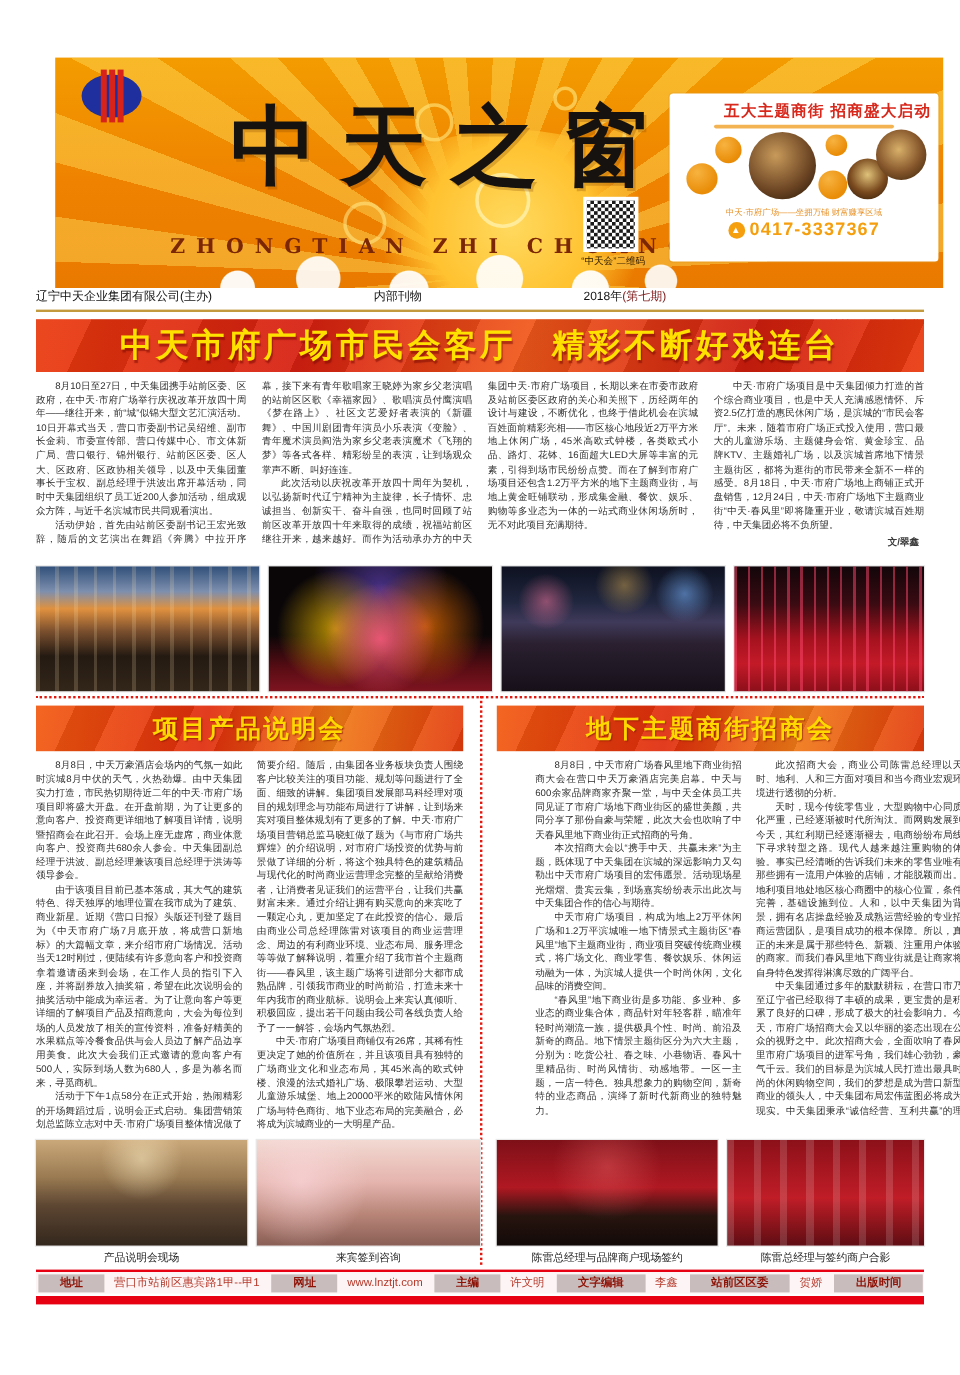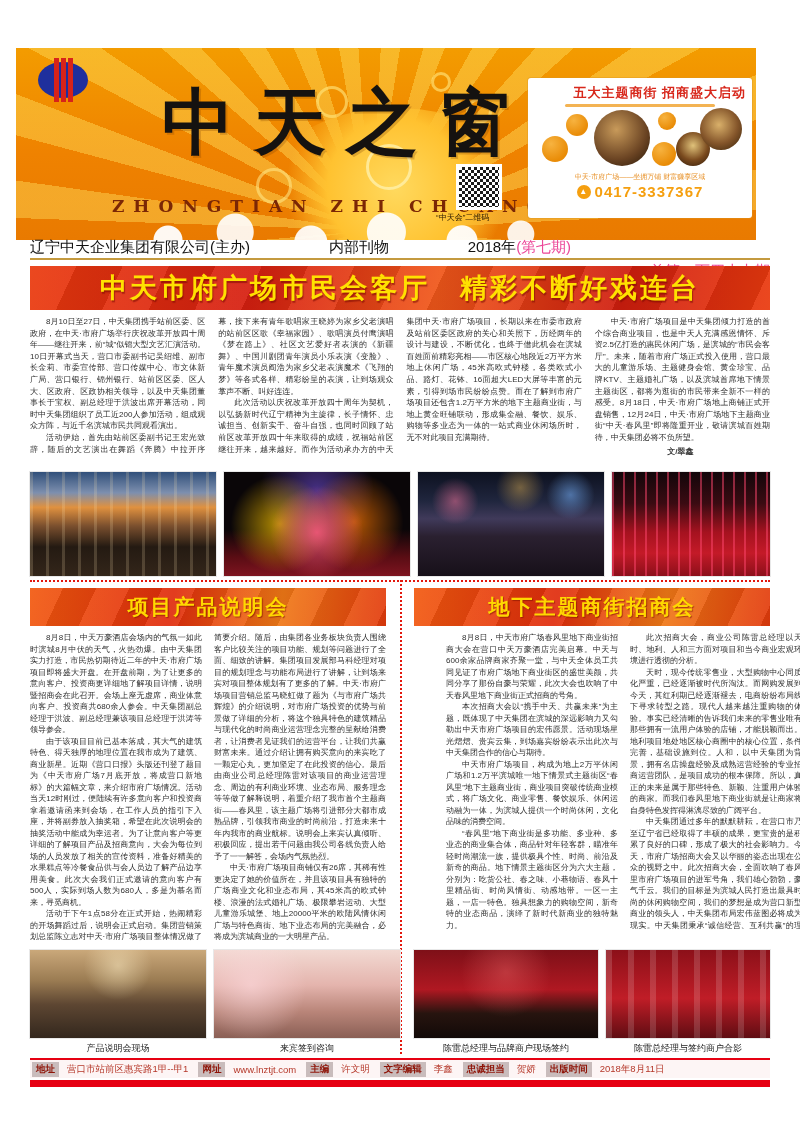--- a/index.html
+++ b/index.html
@@ -1,19 +1,19 @@
 <!DOCTYPE html>
 <html><head>
 <meta charset="utf-8">
 <style>
   html,body{margin:0;padding:0;background:#888;}
   .page{position:relative;width:800px;height:1146px;background:#fff;margin:0 auto;overflow:hidden;
         font-family:"Liberation Sans","DejaVu Sans",sans-serif;color:#222;}
   
-  .masthead{position:absolute;left:16px;top:48px;width:740px;height:192px;overflow:hidden;
+  .masthead{position:absolute;left:46px;top:48px;width:740px;height:192px;overflow:hidden;
     background:linear-gradient(180deg,#f39c00 0%,#ef8200 55%,#e97a00 100%);}
   .rays{position:absolute;left:0;top:0;right:0;bottom:0;
     background:repeating-conic-gradient(from -95deg at 48% 95%,rgba(255,215,80,0) 0 7deg,rgba(255,220,90,.45) 7deg 13deg);}
   .sun{position:absolute;left:250px;top:60px;width:260px;height:160px;border-radius:50%;
     background:radial-gradient(circle,#ffd95e 0%,#ffc230 45%,rgba(255,190,40,0) 72%);}
   .swirl{position:absolute;border:3px solid rgba(255,228,120,.65);border-radius:50%;}
   .sw1{left:300px;top:38px;width:26px;height:26px;}
   .sw2{left:350px;top:96px;width:40px;height:40px;border-color:rgba(255,240,170,.8);}
   .sw3{left:450px;top:50px;width:20px;height:20px;}
   .sw4{left:240px;top:120px;width:30px;height:30px;border-color:rgba(255,235,140,.55);}
@@ -30,52 +30,52 @@
   .logo i{position:absolute;top:-4px;width:5px;height:44px;background:#d7231a;}
   .logo i:nth-child(1){left:16px;}.logo i:nth-child(2){left:23px;}.logo i:nth-child(3){left:30px;}
   .mast-title{position:absolute;left:115px;top:38px;width:430px;text-align:center;
     font-family:"DejaVu Serif","Liberation Serif",serif;font-weight:bold;font-size:72px;line-height:1;
     letter-spacing:20px;color:#151210;text-shadow:2px 2px 0 rgba(120,60,0,.25);}
   .mast-pinyin{position:absolute;left:80px;top:148px;width:470px;text-align:center;
     font-family:"DejaVu Serif","Liberation Serif",serif;font-weight:bold;font-size:17px;
     letter-spacing:9px;color:#7b2705;}
   .qr{position:absolute;left:440px;top:116px;width:46px;height:46px;background:#fff;padding:3px;box-sizing:border-box;}
   .qr-inner{width:100%;height:100%;background:repeating-conic-gradient(#1a1a1a 0% 25%,#fff 0% 50%) 0 0/6px 6px;}
-  .qr-cap{position:absolute;left:420px;top:164px;width:90px;font-size:8px;color:#2b1a00;}
+  .qr-cap{position:absolute;left:420px;top:164px;width:90px;text-align:center;font-size:8px;color:#2b1a00;}
   .ad-card{position:absolute;left:512px;top:30px;width:224px;height:140px;background:#fff;border-radius:3px;
     box-shadow:0 0 0 1px rgba(220,150,30,.4);padding:6px 6px 4px;box-sizing:border-box;}
   .ad-title{text-align:right;color:#d8281c;font-weight:800;font-size:13px;letter-spacing:1px;}
   .ad-subline{margin:2px auto 0;width:150px;height:3px;background:rgba(240,160,40,.8);border-radius:2px;}
   .ad-circles{position:relative;height:60px;margin-top:3px;}
   .adc{position:absolute;border-radius:50%;}
   .adc-o{background:radial-gradient(circle at 35% 30%,#f7b340,#e98c07 70%);}
   .adc-p1{background:radial-gradient(circle at 40% 35%,#c89a5a,#6b4423 60%,#241505);}
   .adc-p2{background:radial-gradient(circle at 50% 40%,#e0c27a,#7a4a1e 55%,#2a1708);}
   .adc-p3{background:radial-gradient(circle at 45% 40%,#d9b06a,#84552a 55%,#332008);}
   .ad-slogan{text-align:center;color:#e8922a;font-size:7px;margin-top:2px;white-space:nowrap;overflow:hidden;}
   .ad-phone{display:flex;align-items:center;justify-content:center;gap:4px;margin-top:1px;
     color:#f59f0f;font-weight:bold;font-size:15px;letter-spacing:1px;}
   .ph-icon{display:inline-flex;align-items:center;justify-content:center;width:14px;height:14px;border-radius:50%;
     background:#f59f0f;color:#fff;font-size:8px;line-height:1;}
   
   .infobar{position:absolute;left:30px;top:236px;width:740px;height:24px;display:flex;align-items:center;
-    justify-content:space-between;font-size:15px;color:#111;border-bottom:2px solid #c49a3f;box-sizing:border-box;}
-  .infobar .red{color:#ec4899;margin-top:48px;}
+    justify-content:space-between;font-size:10px;color:#111;border-bottom:2px solid #c49a3f;box-sizing:border-box;}
+  .infobar .red{color:#7f1d1d;margin-top:48px;}
   
   .headline{position:absolute;left:30px;top:266px;width:740px;height:44px;display:flex;align-items:center;justify-content:center;
     background:
       repeating-linear-gradient(115deg,rgba(255,255,255,.07) 0 42px,rgba(0,0,0,.08) 42px 84px),
       linear-gradient(100deg,#ea3a0e 0%,#d61f10 30%,#f0571a 55%,#cf1d0e 80%,#ea3a0e 100%);
     color:#ffe100;font-weight:900;font-size:27px;letter-spacing:3px;
     text-shadow:1px 2px 1px rgba(120,10,0,.55);white-space:nowrap;}
   
   .artbody{position:absolute;left:30px;top:316px;width:740px;height:154px;overflow:hidden;
     column-count:4;column-gap:13px;font-size:8px;line-height:1.45;text-align:justify;color:#2f2f2f;}
   .artbody p,.sec-body p{margin:0;text-indent:2em;}
-  .byline{display:block;text-align:center;font-size:8px;color:#3a3a3a;padding-right:4px;margin-top:2px;font-weight:bold;}
+  .byline{display:block;text-align:right;font-size:8px;color:#3a3a3a;padding-right:4px;margin-top:2px;font-weight:bold;}
   
   .photo{position:absolute;box-shadow:0 0 0 1px #e8e8e8;}
   .prow{top:472px;height:104px;}
   .p1{left:30px;width:186px;background:
       repeating-linear-gradient(90deg,rgba(255,230,180,.18) 0 3px,rgba(0,0,0,0) 3px 16px),
       linear-gradient(180deg,#31507a 0%,#7d8fae 20%,#e0913f 34%,#7a4f2e 52%,#241a12 72%,#33261a 100%);}
   .p2{left:224px;width:186px;background:
       radial-gradient(circle at 50% 58%,rgba(255,90,130,.85),rgba(0,0,0,0) 42%),
       radial-gradient(circle at 30% 50%,rgba(255,200,0,.7),rgba(0,0,0,0) 35%),
       radial-gradient(circle at 70% 48%,rgba(255,120,0,.7),rgba(0,0,0,0) 35%),
@@ -118,21 +118,21 @@
   .pd{left:606px;width:164px;background:
       repeating-linear-gradient(90deg,rgba(255,255,255,.15) 0 6px,rgba(0,0,0,0) 6px 22px),
       linear-gradient(180deg,#8c1019 0%,#c01d27 55%,#5f0d13 100%);}
   .caption{position:absolute;top:1042px;font-size:9px;color:#222;text-align:center;}
   .cap-a{left:30px;width:176px;}.cap-b{left:214px;width:186px;}
   .cap-c{left:414px;width:184px;}.cap-d{left:606px;width:164px;}
   
   .footerbar{position:absolute;left:30px;top:1058px;width:740px;height:20px;background:#fdf5f5;
     border-top:2px solid #e60012;box-sizing:border-box;display:flex;align-items:center;gap:8px;
     font-size:9.5px;color:#b5382a;white-space:nowrap;overflow:hidden;padding-top:1px;}
-  .fl{background:#c9bcbc;color:#8e1307;font-weight:bold;padding:1px 4px;margin-left:2px;}
+  .fl{background:#c9bcbc;color:#8e1307;font-weight:bold;padding:1px 18px;margin-left:2px;}
   .redstrip{position:absolute;left:30px;top:1080px;width:740px;height:7px;background:#e60012;}
 </style>
 </head>
 <body>
 
 <div class="page">
 
   <div class="masthead">
     <div class="rays"></div>
     <div class="sun"></div>
@@ -231,20 +231,20 @@
 
   <div class="footerbar">
     <span class="fl">地址</span>
     <span>营口市站前区惠宾路1甲--甲1</span>
     <span class="fl">网址</span>
     <span>www.lnztjt.com</span>
     <span class="fl">主编</span>
     <span>许文明</span>
     <span class="fl">文字编辑</span>
     <span>李鑫</span>
-    <span class="fl">忠诚担当</span>
+    <span class="fl">站前区区委</span>
     <span>贺娇</span>
     <span class="fl">出版时间</span>
     <span>2018年8月11日</span>
   </div>
   <div class="redstrip"></div>
 
 </div>
 
 </body></html>

